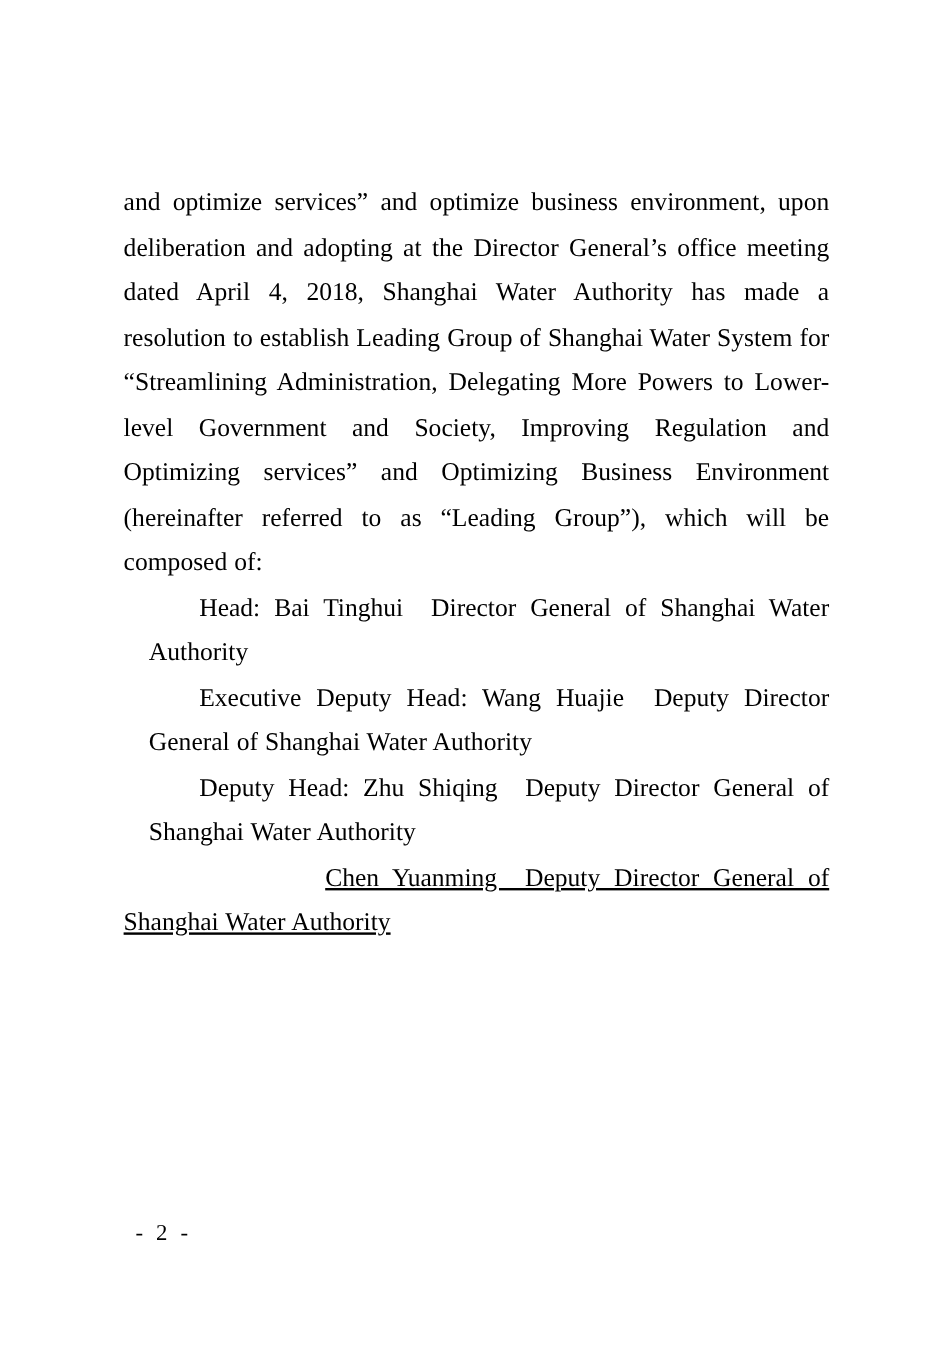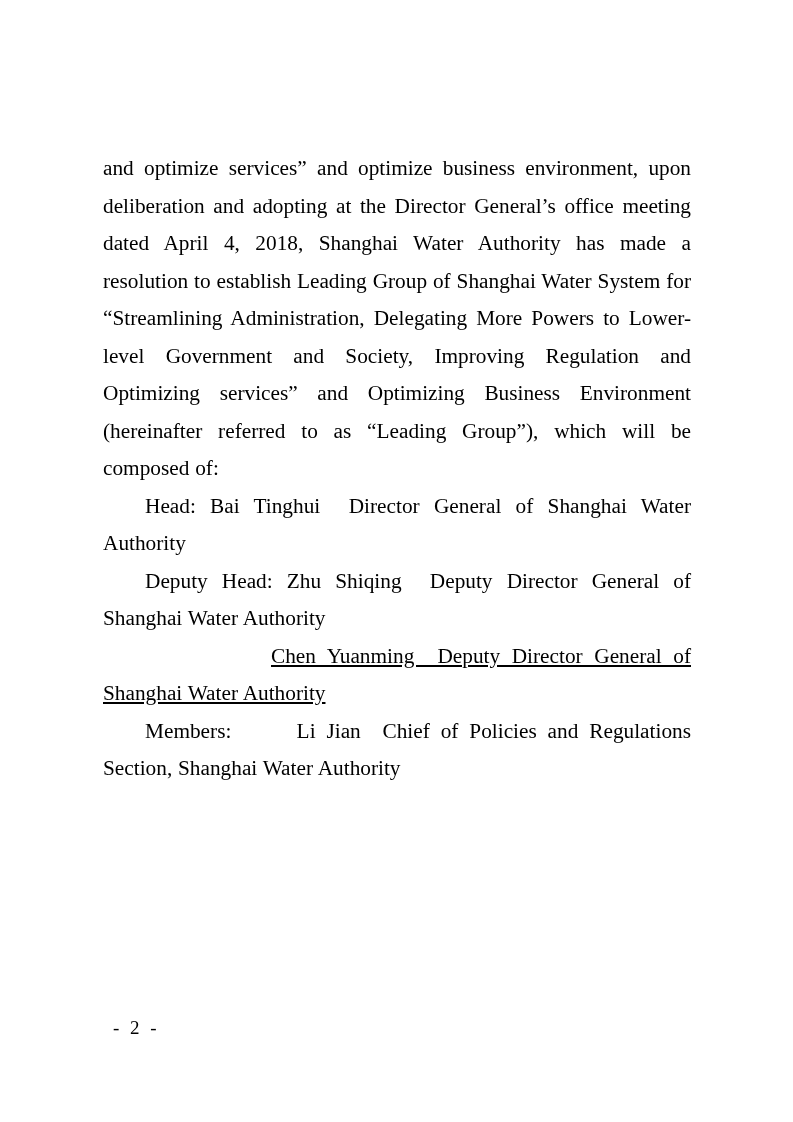--- a/index.html
+++ b/index.html
@@ -27,38 +27,38 @@
     width: 588px;
   }
   .para {
     margin: 0;
     font-size: 21.3px;
     line-height: 37.5px;
     text-align: justify;
     text-align-last: left;
     word-spacing: 0.5px;
   }
-  .indent-sm { text-indent: 42px; }
+  .indent-sm { text-indent: 42px; margin-left: 21px; }
   .indent-lg { text-indent: 168px; text-decoration: underline; }
   .page-number {
     position: absolute;
     left: 113px;
     top: 1016px;
     font-size: 19px;
     line-height: 24px;
     letter-spacing: 3px;
     font-family: "Liberation Serif", serif;
   }
 </style>
 </head>
 <body>
 
 <div class="page">
   <main class="text-block">
     <p class="para">and optimize services” and optimize business environment, upon deliberation and adopting at the Director General’s office meeting dated April 4, 2018, Shanghai Water Authority has made a resolution to establish Leading Group of Shanghai Water System for “Streamlining Administration, Delegating More Powers to Lower-level Government and Society, Improving Regulation and Optimizing services” and Optimizing Business Environment (hereinafter referred to as “Leading Group”), which will be composed of:</p>
     <p class="para indent-sm">Head: Bai Tinghui&nbsp;&nbsp;Director General of Shanghai Water Authority</p>
+    <p class="para indent-sm">Executive Deputy Head: Wang Huajie&nbsp;&nbsp;Deputy Director General of Shanghai Water Authority</p>
     <p class="para indent-sm">Deputy Head: Zhu Shiqing&nbsp;&nbsp;Deputy Director General of Shanghai Water Authority</p>
     <p class="para indent-lg">Chen Yuanming&nbsp;&nbsp;Deputy Director General of Shanghai Water Authority</p>
-    <p class="para indent-sm">Members:&nbsp;&nbsp;&nbsp;&nbsp;&nbsp; Li Jian&nbsp;&nbsp;Chief of Policies and Regulations Section, Shanghai Water Authority</p>
   </main>
 
   <footer class="page-number">- 2 -</footer>
 </div>
 
 </body></html>

